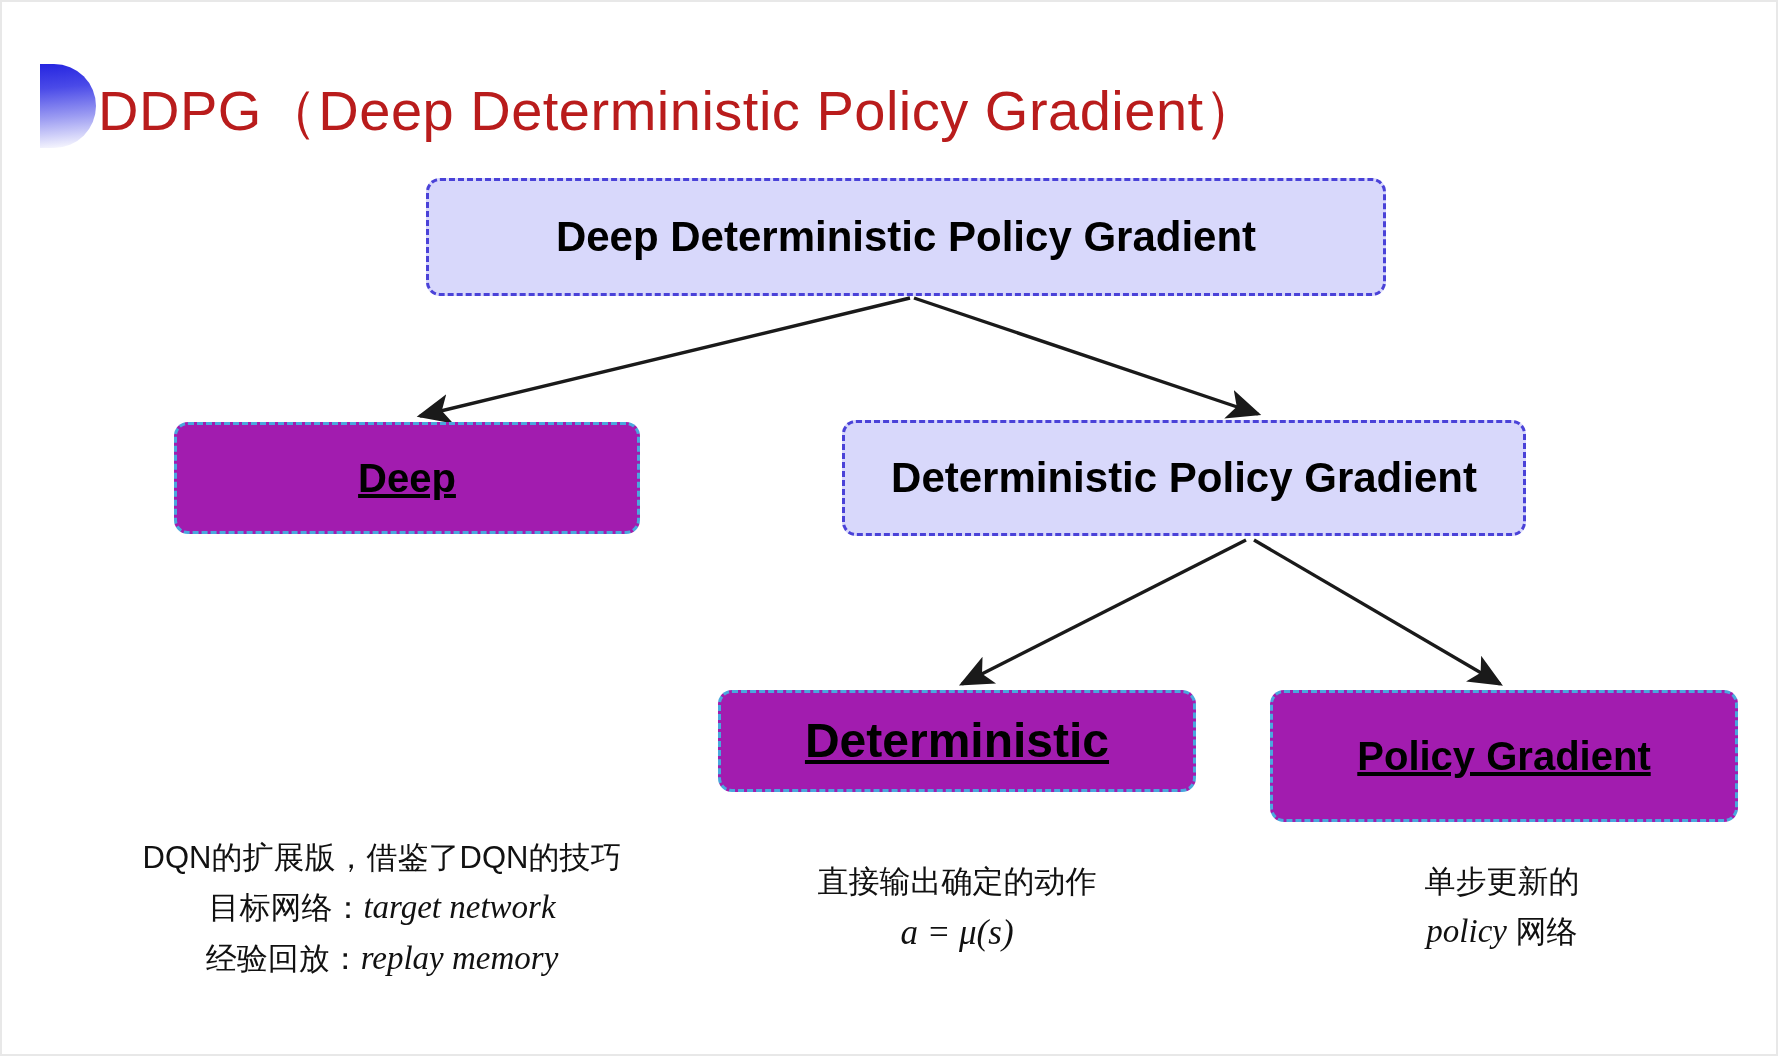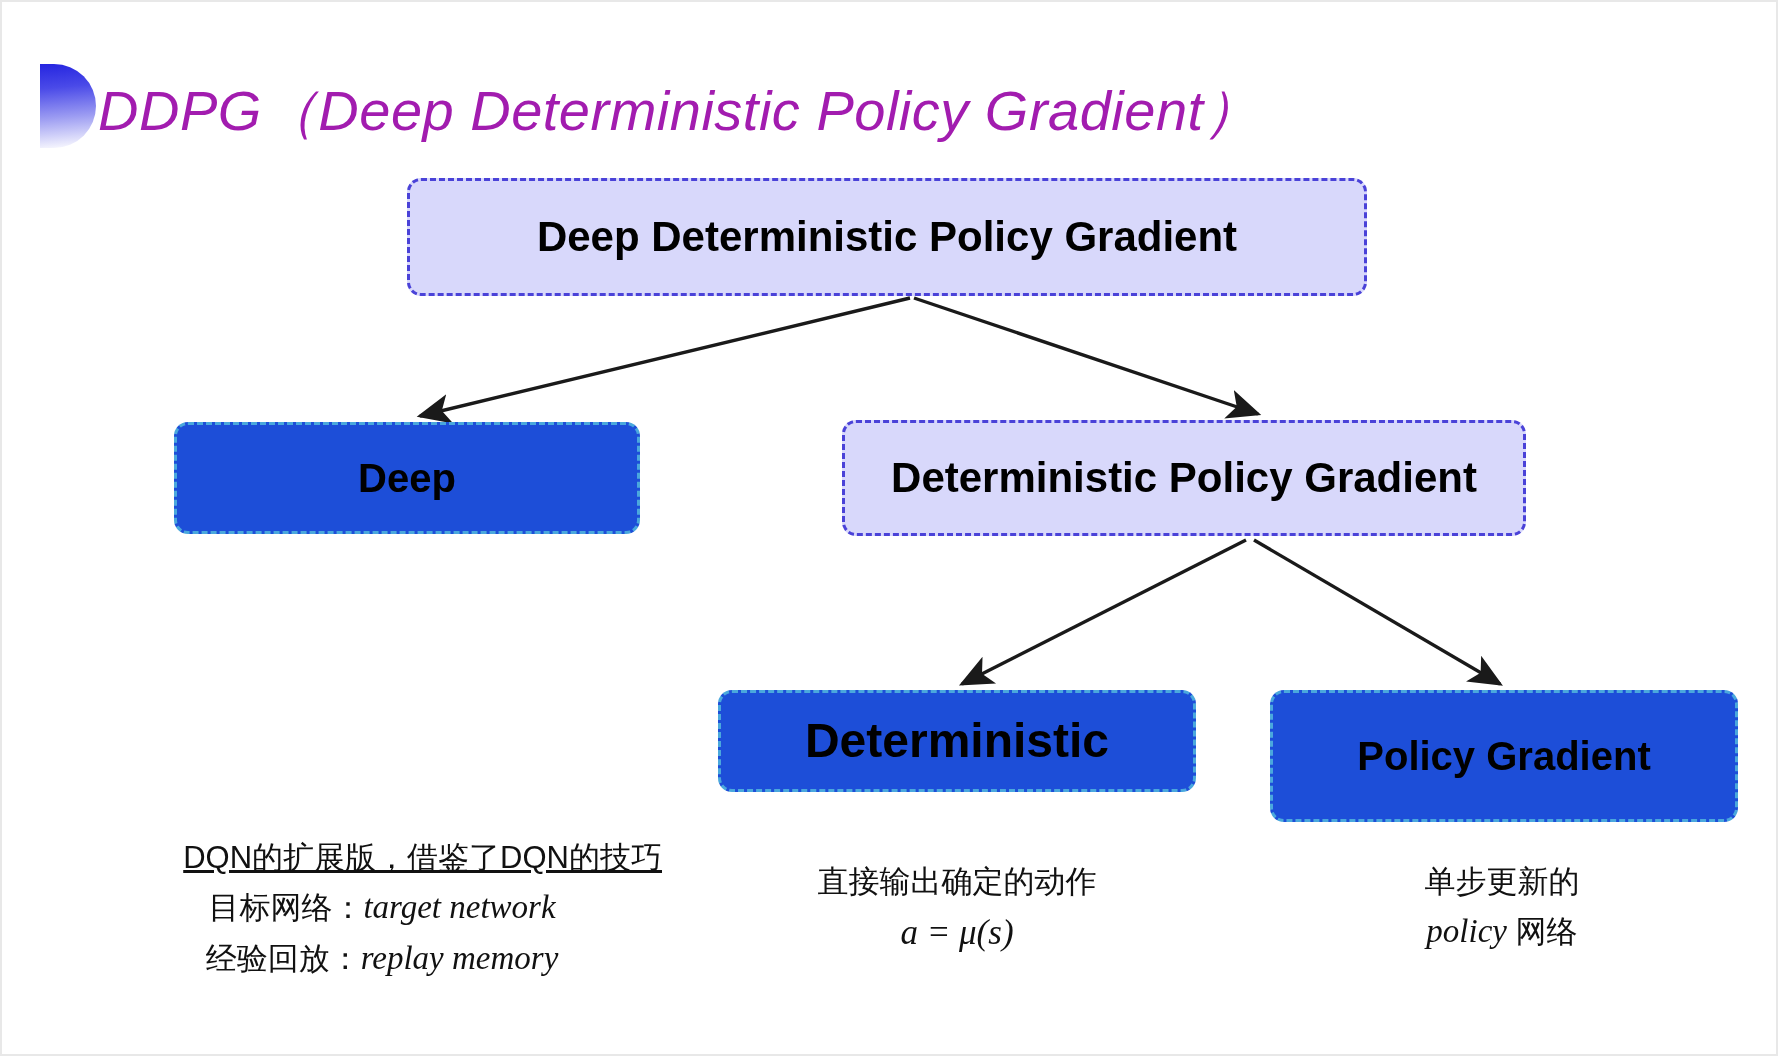--- a/index.html
+++ b/index.html
@@ -29,49 +29,49 @@
     height: 84px;
     border-radius: 0 42px 42px 0;
     background: linear-gradient(175deg, #2525e0 0%, #4a4ae8 28%, #9c9cf2 62%, #ffffff 100%);
   }
   #page-title {
     position: absolute;
     left: 96px;
     top: 72px;
     font-size: 56px;
     font-weight: 400;
-    color: #a21caf;
+    color: #b91c1c;
     letter-spacing: 0.5px;
     white-space: nowrap;
-    font-style: italic;
   }
 
   
   .node {
     position: absolute;
     box-sizing: border-box;
     border-radius: 14px;
     display: flex;
     align-items: center;
     justify-content: center;
     color: #000000;
     font-weight: 600;
     text-align: center;
     line-height: 1.1;
   }
   .node.purple {
     background: #d8d8fb;
     border: 3px dashed #4a42d8;
   }
   .node.cyan {
-    background: #1d4ed8;
+    background: #a21caf;
     border: 3px dashed #4aa8dd;
+    text-decoration: underline;
   }
 
-  #node-root    { left: 405px; top: 176px;  width: 960px; height: 118px; font-size: 42px; }
+  #node-root    { left: 424px; top: 176px;  width: 960px; height: 118px; font-size: 42px; }
   #node-deep    { left: 172px; top: 420px;  width: 466px; height: 112px; font-size: 40px; }
   #node-dpg     { left: 840px; top: 418px;  width: 684px; height: 116px; font-size: 42px; }
   #node-det     { left: 716px; top: 688px;  width: 478px; height: 102px; font-size: 48px; }
   #node-pg      { left: 1268px; top: 688px; width: 468px; height: 132px; font-size: 40px; }
 
   
   #arrows {
     position: absolute;
     left: 0;
     top: 0;
@@ -94,21 +94,21 @@
     font-style: italic;
     font-size: 33px;
   }
   #caption-deep {
     left: 100px;
     top: 832px;
     width: 560px;
     white-space: normal;
   }
   #caption-deep .line { display: block; }
-  #caption-deep .line-1 { text-align: right; text-decoration: underline; }
+  #caption-deep .line-1 { text-align: center; }
   #caption-deep .line-2,
   #caption-deep .line-3 { text-align: center; }
   #caption-det {
     left: 730px;
     top: 856px;
     width: 450px;
     white-space: normal;
   }
   #caption-det .line { display: block; }
   #caption-pg {

